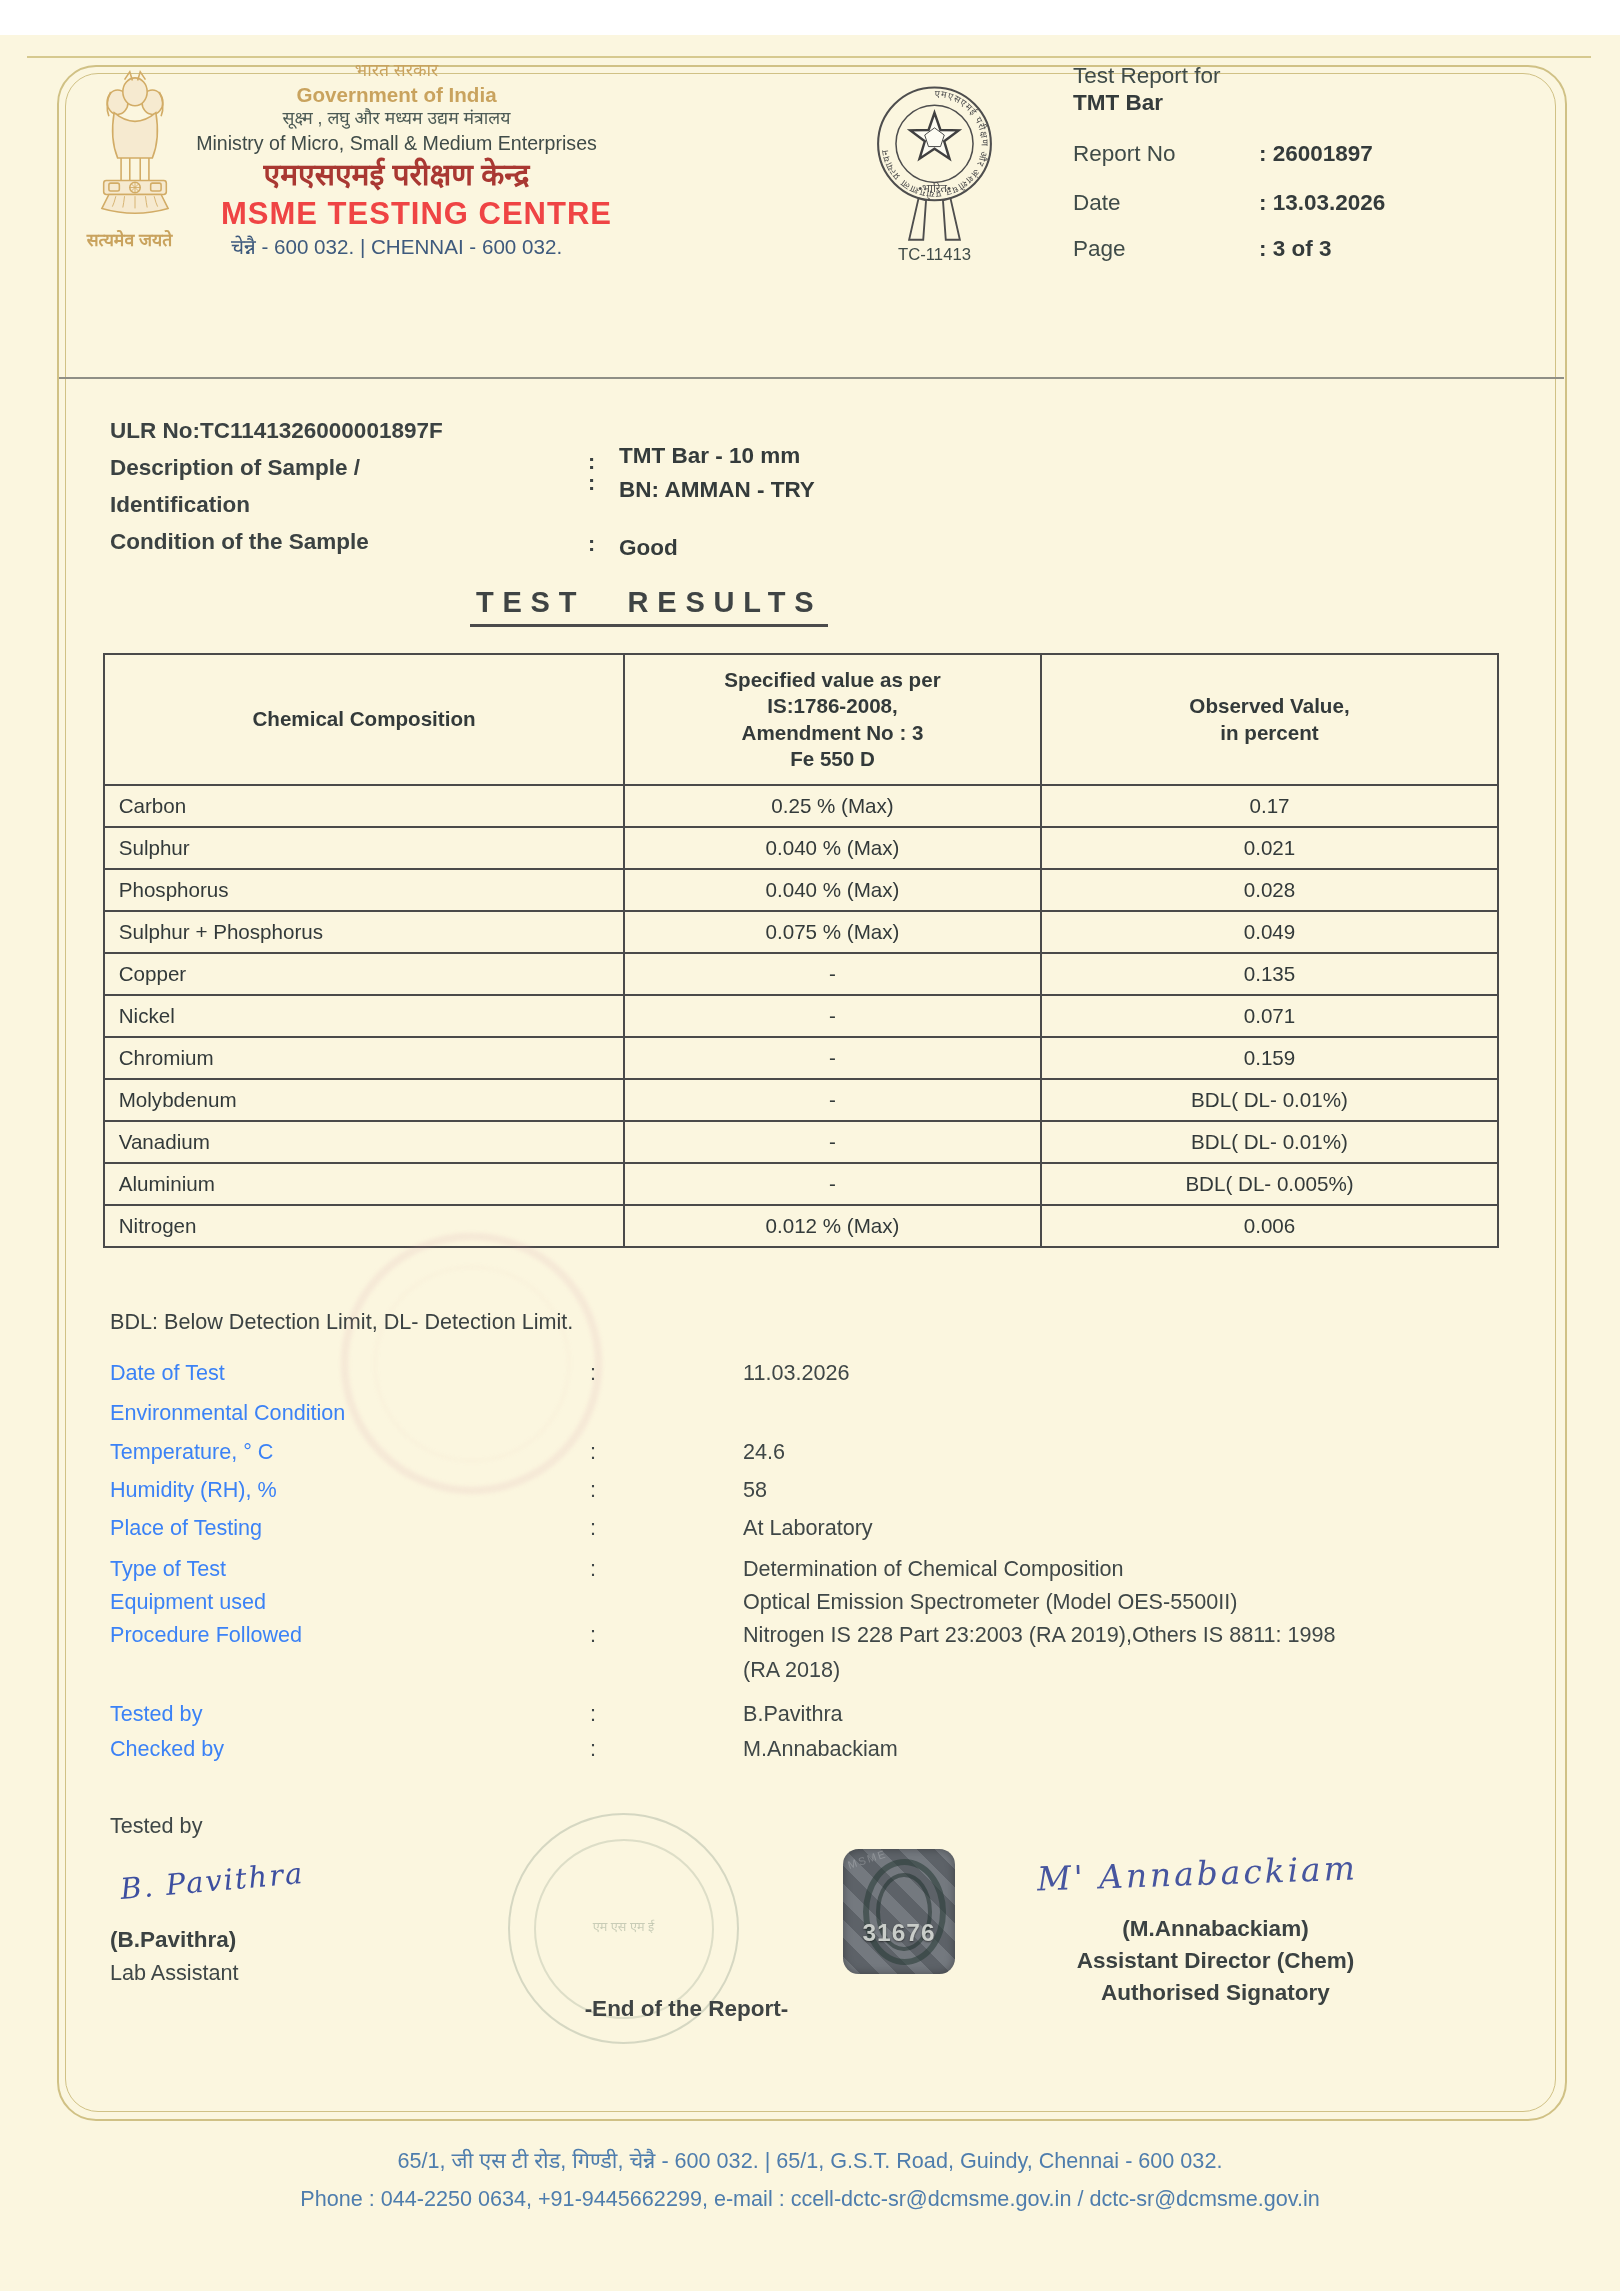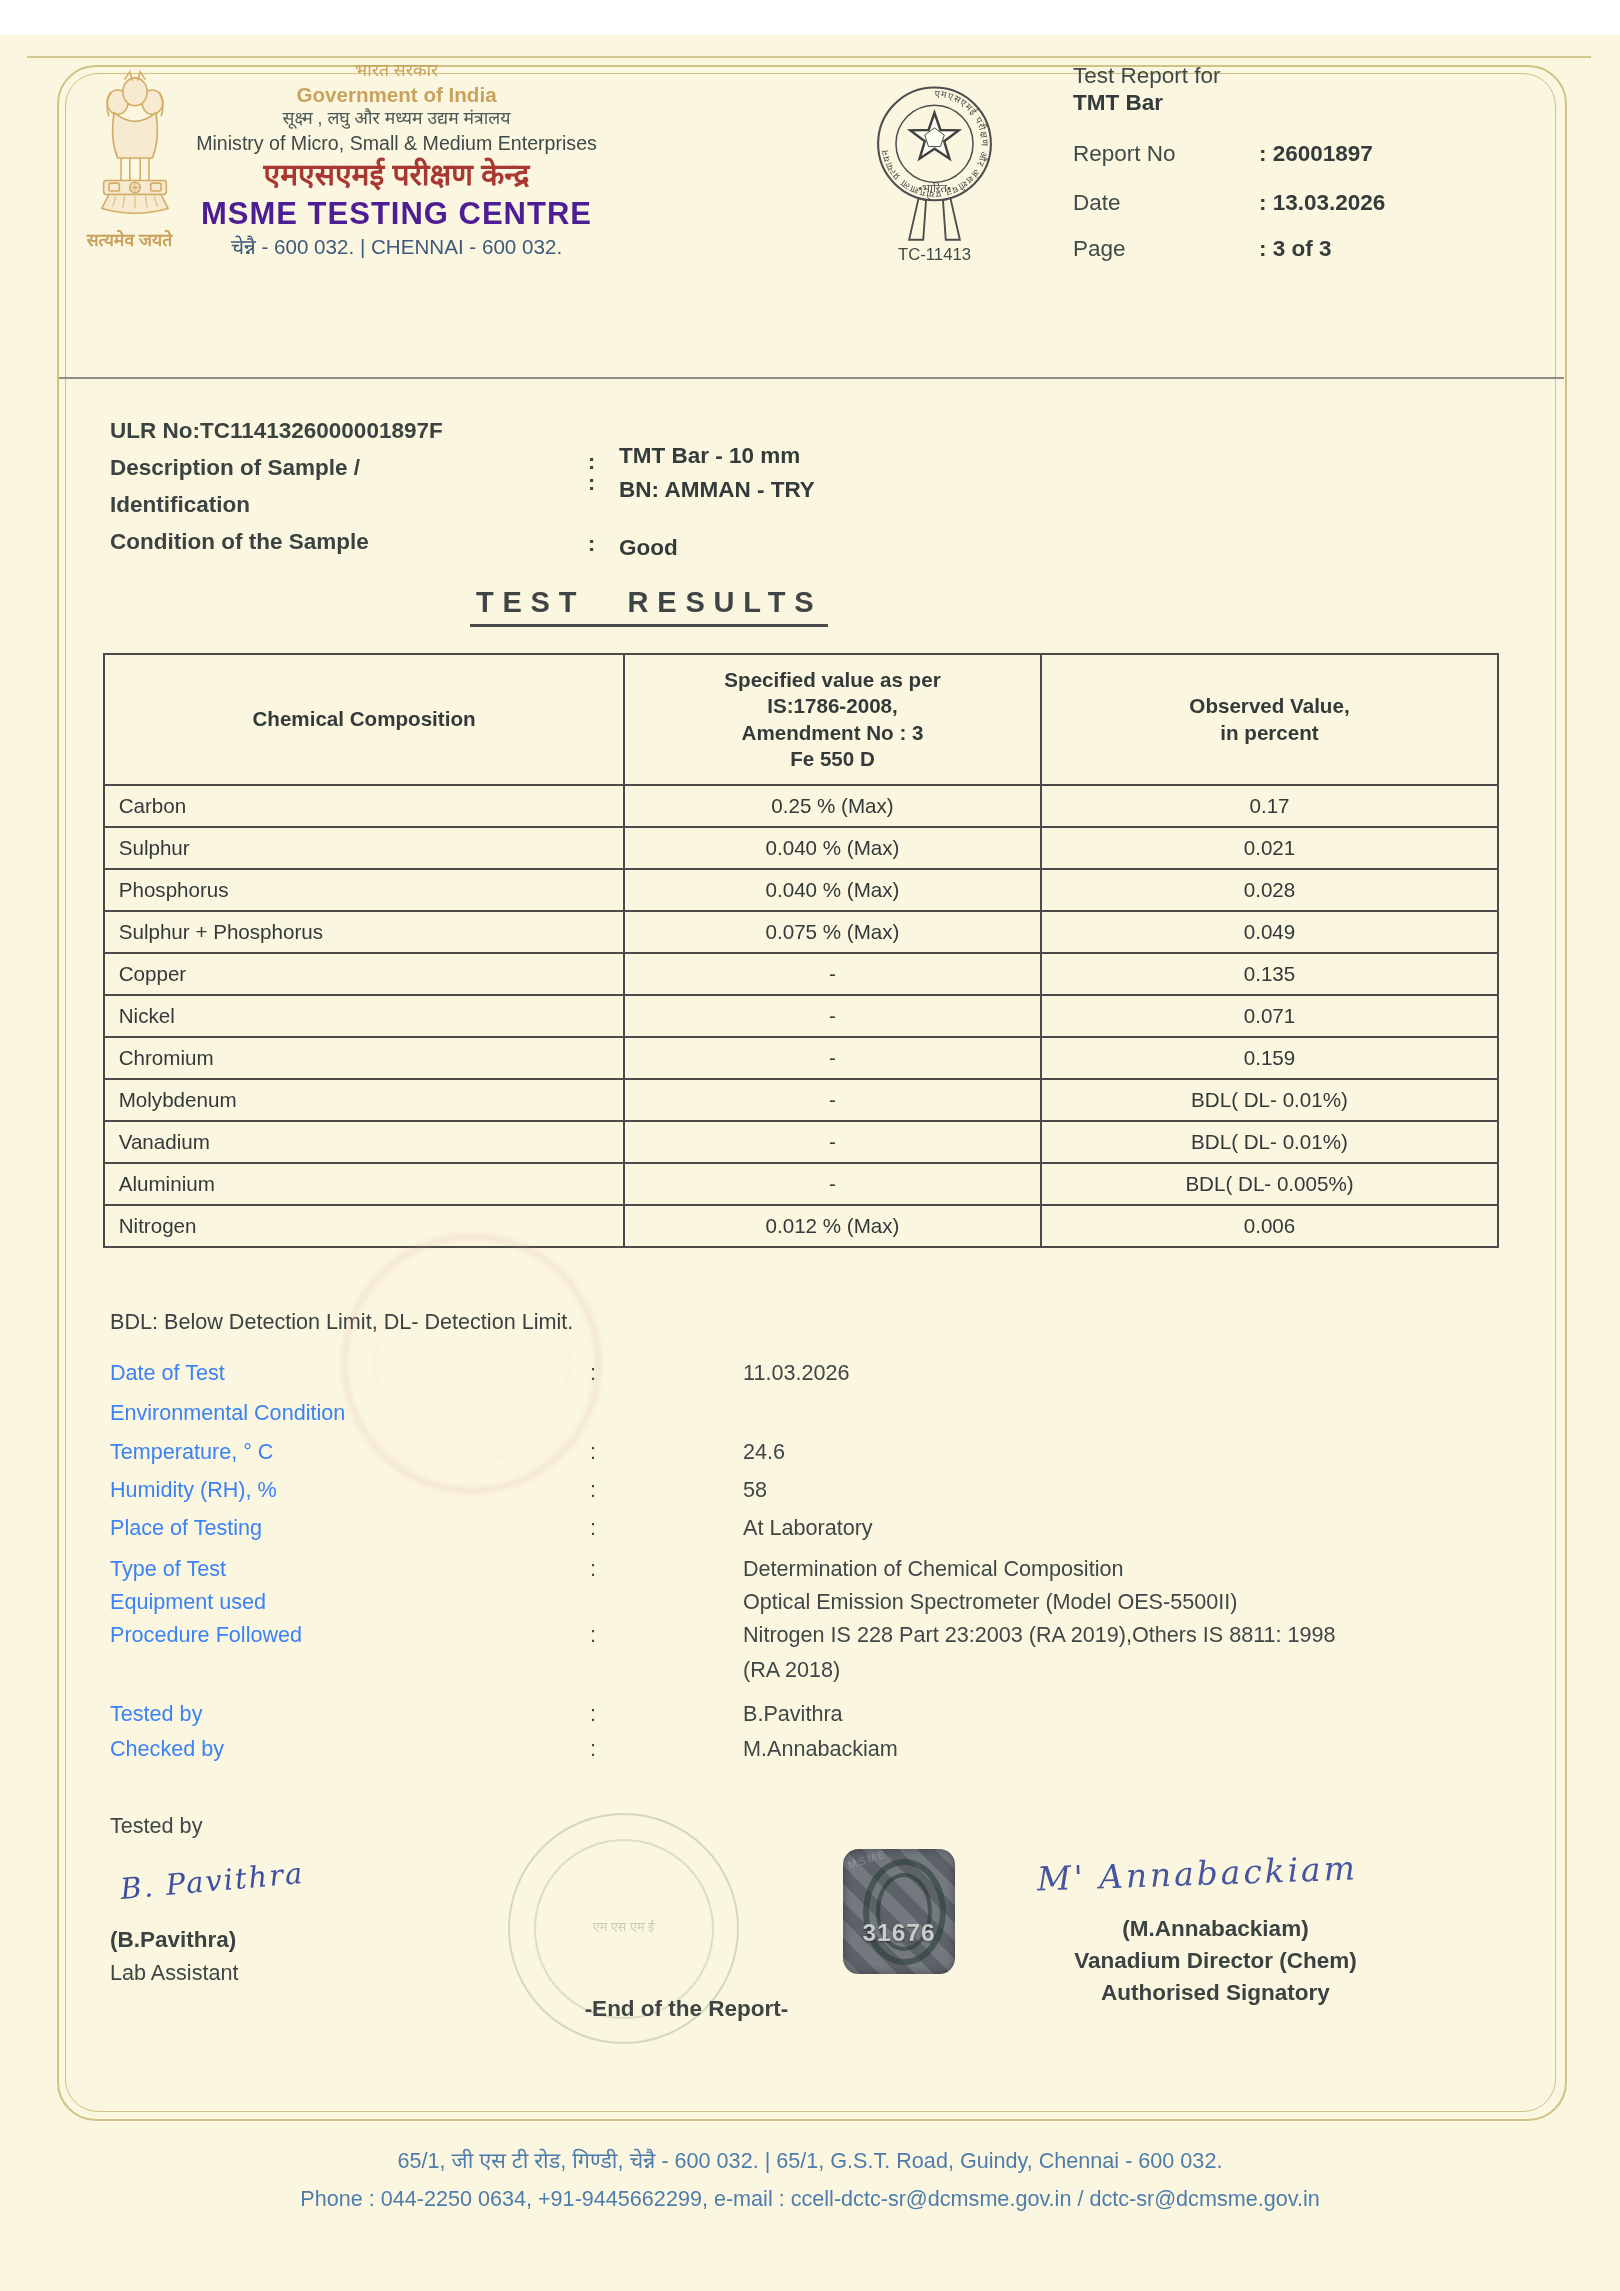--- a/index.html
+++ b/index.html
@@ -13,21 +13,21 @@
 
   
   .emblem{position:absolute;left:71px;top:57px;width:127px;text-align:center;}
   .emblem-motto{position:absolute;left:51px;top:227px;width:157px;text-align:center;font-size:17.6px;color:#c9a35e;font-weight:bold;}
   .hdr-center{position:absolute;left:181px;top:59px;width:431px;text-align:center;color:#3f4b48;}
   .h-govt-hi{font-size:17.6px;color:#c9a35e;line-height:22.5px;}
   .h-govt-en{font-size:20.6px;font-weight:bold;color:#c9a35e;line-height:25.5px;}
   .h-min-hi{font-size:17.6px;color:#4c5a55;line-height:23.5px;}
   .h-min-en{font-size:19.6px;color:#3f4b48;line-height:24.5px;}
   .h-centre-hi{font-size:30px;font-weight:bold;color:#a93832;line-height:39px;}
-  .h-centre-en{font-size:31px;font-weight:bold;color:#4c1d95;letter-spacing:1px;line-height:39px;}
+  .h-centre-en{font-size:31px;font-weight:bold;color:#ef4444;letter-spacing:1px;line-height:39px;text-align:right;}
   .h-city{font-size:20.6px;color:#3e5a7d;line-height:27.4px;}
   .seal{position:absolute;left:861px;top:63px;width:147px;text-align:center;}
   .seal-caption{position:absolute;left:861px;top:245px;width:147px;text-align:center;font-size:16.7px;color:#3f4b48;}
   .hdr-right{position:absolute;left:1073px;top:63px;width:421px;color:#3f4b48;font-size:22.5px;}
   .rr-for{position:absolute;left:0;top:0;}
   .rr-bar{position:absolute;left:0;top:27.4px;font-weight:bold;color:#343b3b;}
   .rrow{position:absolute;left:0;white-space:nowrap;}
   .rrow .lab{display:inline-block;width:186px;}
   .rrow .val{font-weight:bold;color:#343b3b;}
 
@@ -323,21 +323,21 @@
 
   <div class="hologram">
     <div class="holo-msme">MSME</div>
     <div class="holo-ring"></div>
     <div class="holo-num">31676</div>
   </div>
 
   <div class="sig-script-right">M' Annabackiam</div>
   <div class="right-name-block">
     <div>(M.Annabackiam)</div>
-    <div>Vanadium Director (Chem)</div>
+    <div>Assistant Director (Chem)</div>
     <div>Authorised Signatory</div>
   </div>
 
   <div class="end-note">-End of the Report-</div>
 
   <div class="footer-line" style="top:2145px;">65/1, जी एस टी रोड, गिण्डी, चेन्नै - 600 032. | 65/1, G.S.T. Road, Guindy, Chennai - 600 032.</div>
   <div class="footer-line" style="top:2186px;">Phone : 044-2250 0634, +91-9445662299, e-mail : ccell-dctc-sr@dcmsme.gov.in / dctc-sr@dcmsme.gov.in</div>
 </div>
 
 

